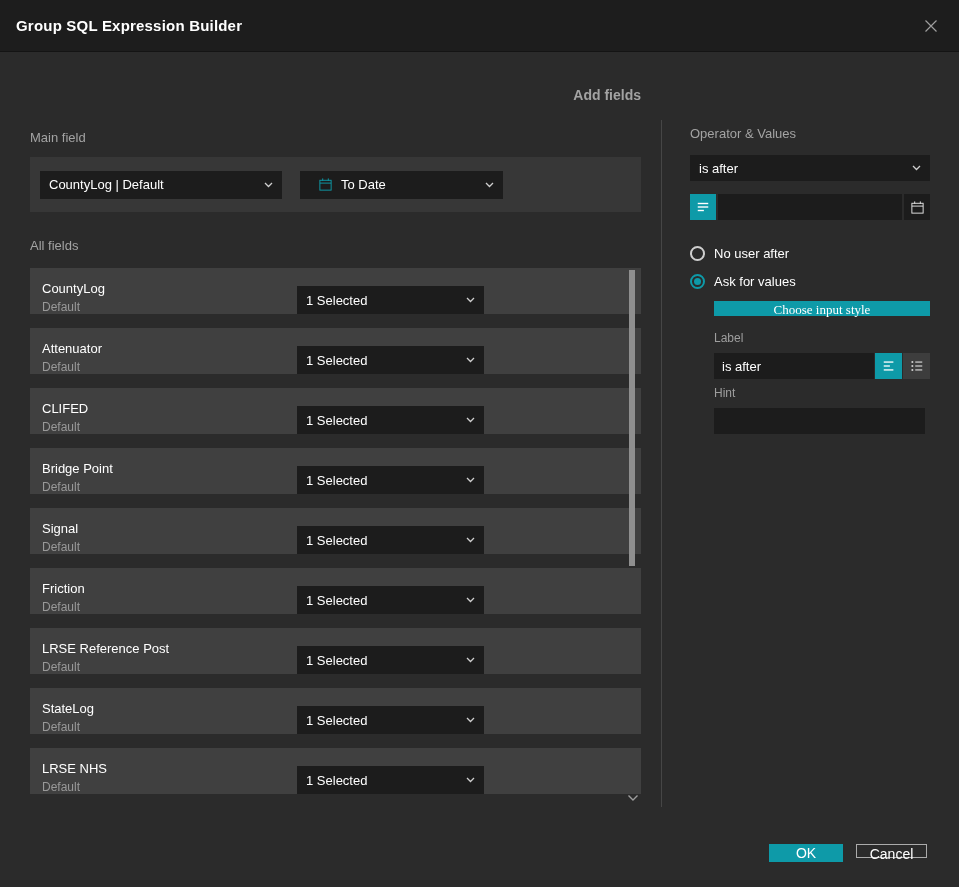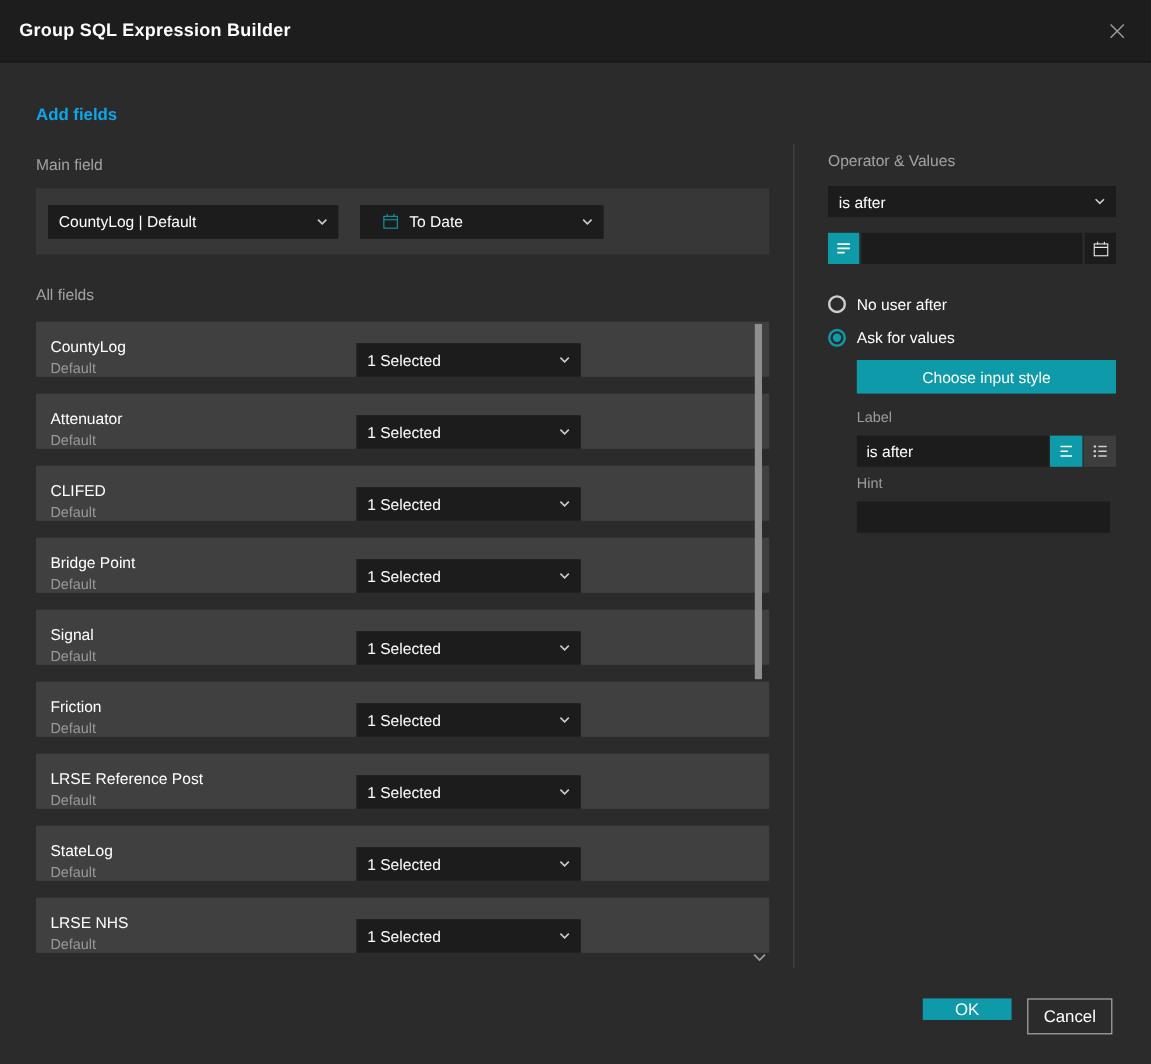--- a/index.html
+++ b/index.html
@@ -9,21 +9,21 @@
 
   
   .dialog-header { position:absolute; top:0; left:0; width:100%; height:52px; background:#1d1d1d;
     box-sizing:border-box; display:flex; align-items:center; justify-content:space-between;
     padding:0 16px; border-bottom:1px solid #141414; }
   .dialog-title { color:#ffffff; font-size:15px; font-weight:700; letter-spacing:.2px; }
   .close-btn { background:none; border:none; color:#9e9e9e; cursor:pointer; padding:4px; display:flex; }
 
   
   .left-col { position:absolute; left:30px; top:52px; width:611px; }
-  .section-heading { margin:35px 0 0; font-size:14px; font-weight:700; color:#0ea5e9; }
+  .section-heading { margin:35px 0 0; font-size:14px; font-weight:700; color:#a3a3a3;text-align:right; }
   .sub-label { color:#a3a3a3; font-size:13px; }
   .main-field-label { margin-top:27px; }
 
   .select { background:#1c1c1c; height:28px; box-sizing:border-box; display:flex; align-items:center;
     padding:0 9px; gap:8px; color:#ffffff; font-size:13px; cursor:pointer; }
   .select .chevron { margin-left:auto; color:#cfcfcf; display:flex; }
   .select-text { white-space:nowrap; overflow:hidden; text-overflow:ellipsis; }
 
   .main-field-panel { margin-top:12px; height:55px; background:#373737; display:flex; align-items:center;
     padding-left:10px; gap:18px; box-sizing:border-box; }
@@ -60,34 +60,34 @@
 
   .radio-row { display:flex; align-items:center; gap:9px; color:#ffffff; font-size:13px; cursor:pointer; }
   .radio-row.first { margin-top:26px; }
   .radio-row + .radio-row { margin-top:13px; }
   .radio { width:15px; height:15px; border-radius:50%; border:2px solid #cfcfcf; box-sizing:border-box;
     position:relative; flex:0 0 auto; }
   .radio.selected { border-color:var(--accent); }
   .radio.selected::after { content:""; position:absolute; inset:2px; border-radius:50%; background:var(--accent); }
 
   .indent { margin-left:24px; margin-top:11px; width:216px; }
-  .accent-btn { width:100%; height:28px; background:var(--accent); color:#ffffff; border:none; font-size:13px;
-    font-family:Liberation Sans, sans-serif; cursor:pointer; }
+  .accent-btn { width:100%; height:15px; background:var(--accent); color:#ffffff; border:none; font-size:13px;
+    font-family:Liberation Serif, serif; cursor:pointer; }
   .field-label { color:#9e9e9e; font-size:12px; margin-top:13px; }
   .label-row { margin-top:8px; display:flex; height:26px; gap:1px; }
   .label-row .text-input { flex:1; min-width:0; }
   .label-row .icon-btn { width:27px; }
   .hint-label { margin-top:7px; }
   .hint-input { display:block; margin-top:8px; width:211px; }
 
   
   .dialog-footer { position:absolute; right:32px; bottom:25px; display:flex; gap:13px; }
   .ok-btn { min-width:74px; height:18px; background:var(--accent); color:#ffffff; border:none; font-size:14px;
     font-family:inherit; cursor:pointer; }
-  .cancel-btn { min-width:71px; height:30px; background:transparent; color:#ffffff; border:1px solid #ababab;
+  .cancel-btn { min-width:71px; height:14px; background:transparent; color:#ffffff; border:1px solid #ababab;
     font-size:14px; font-family:inherit; cursor:pointer; }
 </style>
 </head>
 <body>
 
 <div class="dialog">
 
   <header class="dialog-header">
     <div class="dialog-title">Group SQL Expression Builder</div>
     <button class="close-btn" aria-label="Close">

